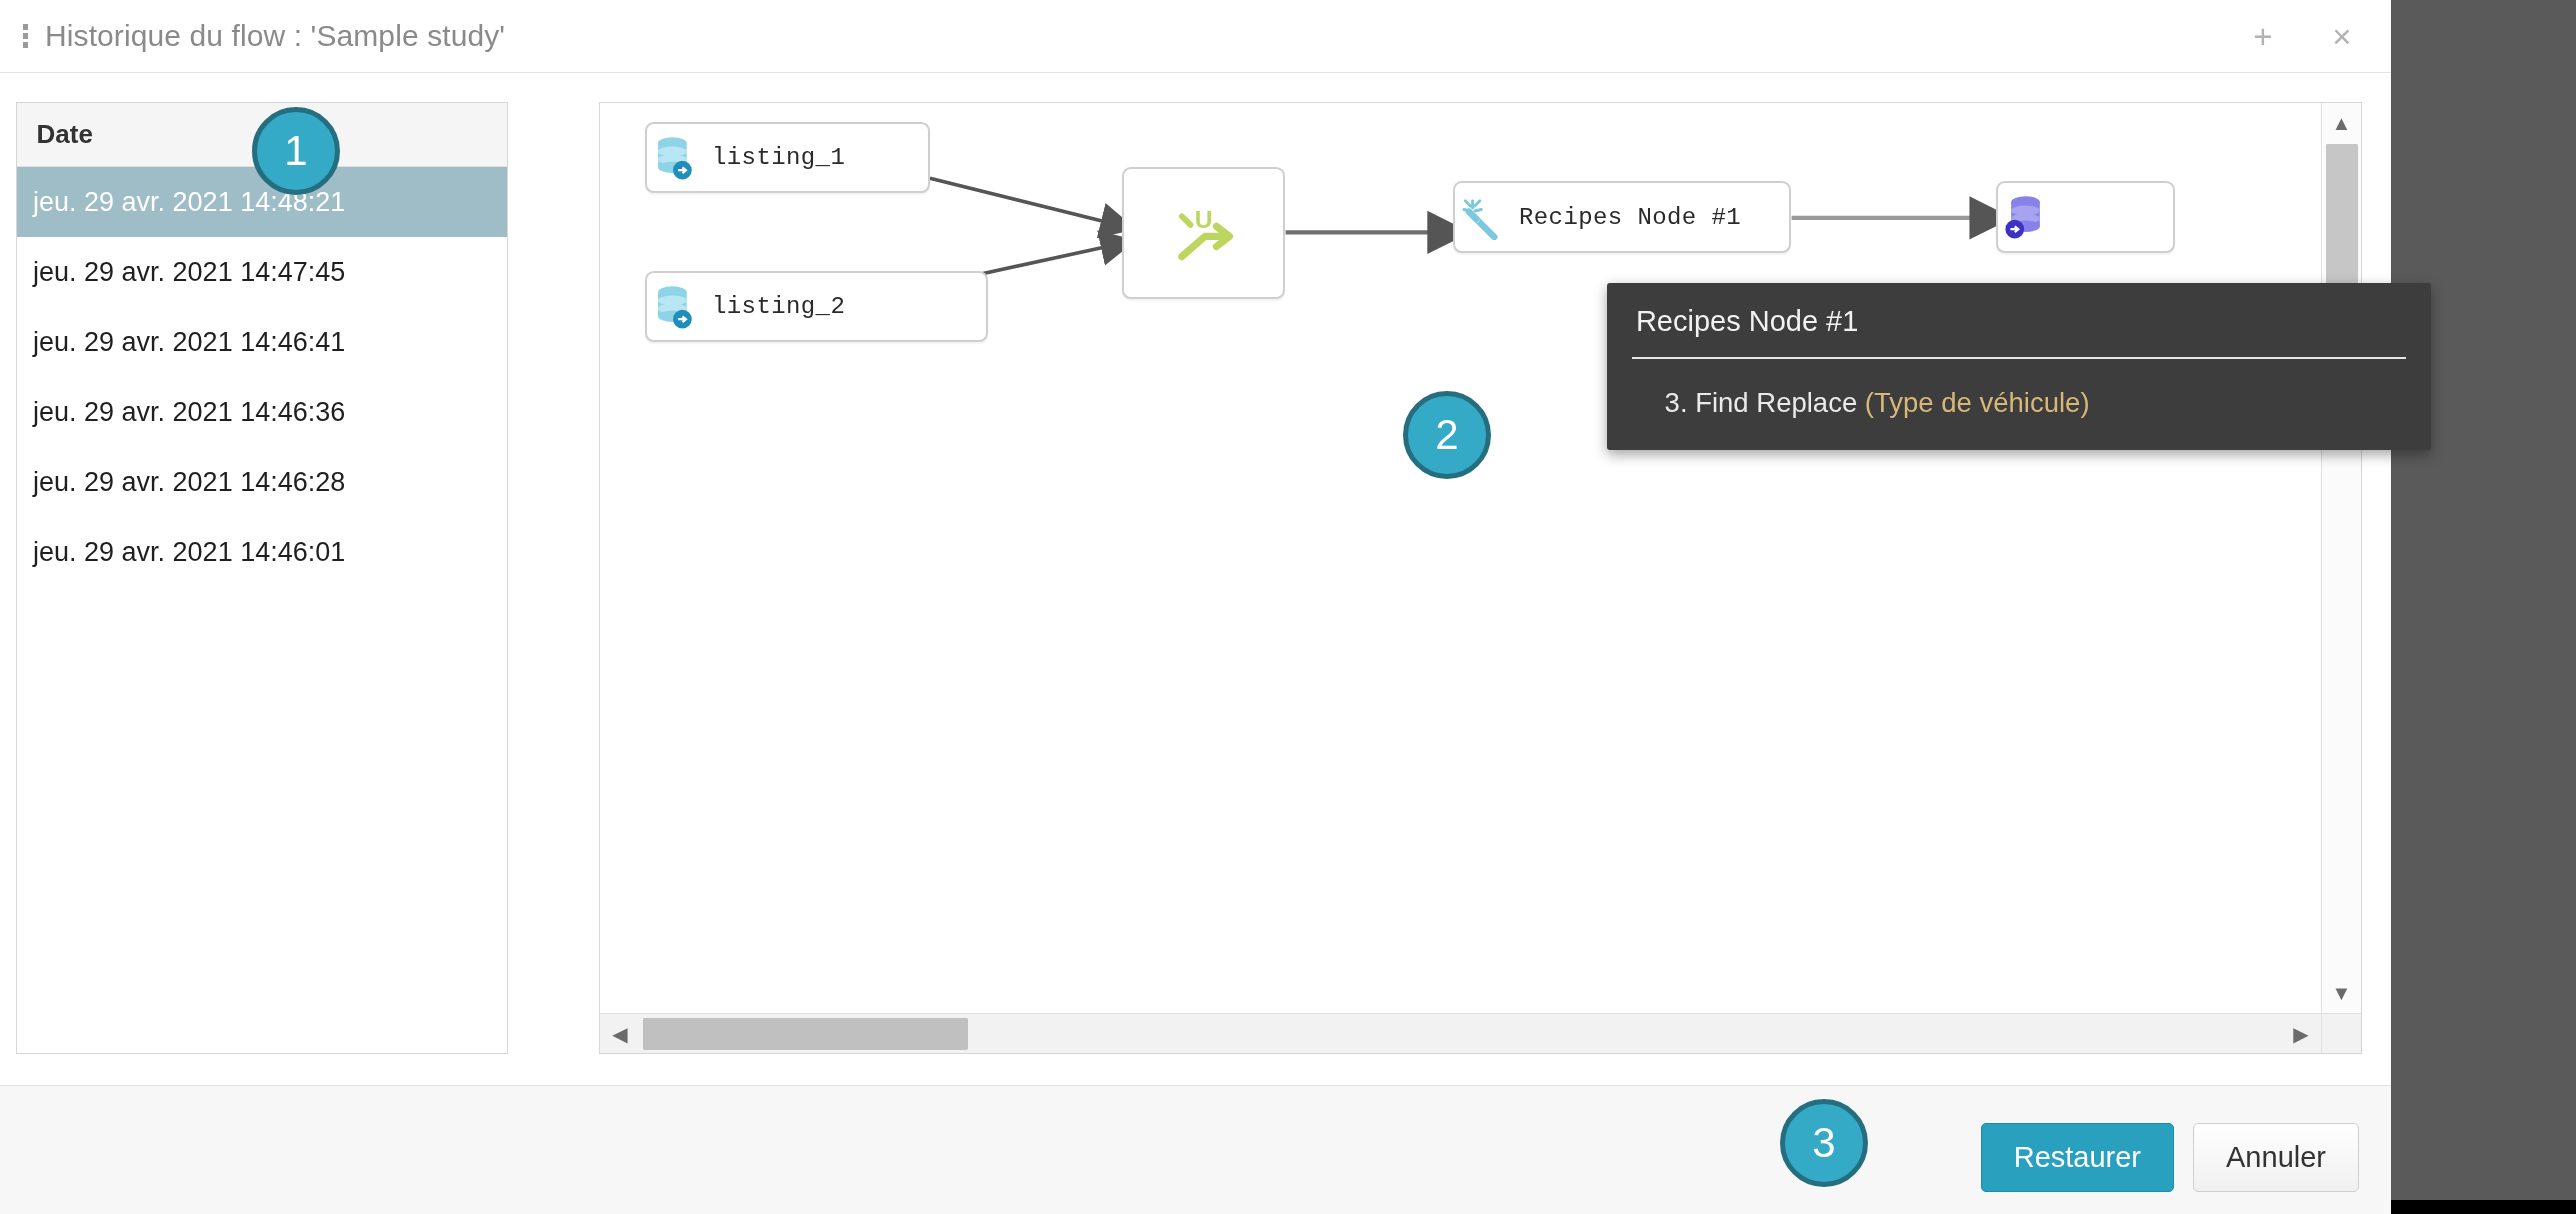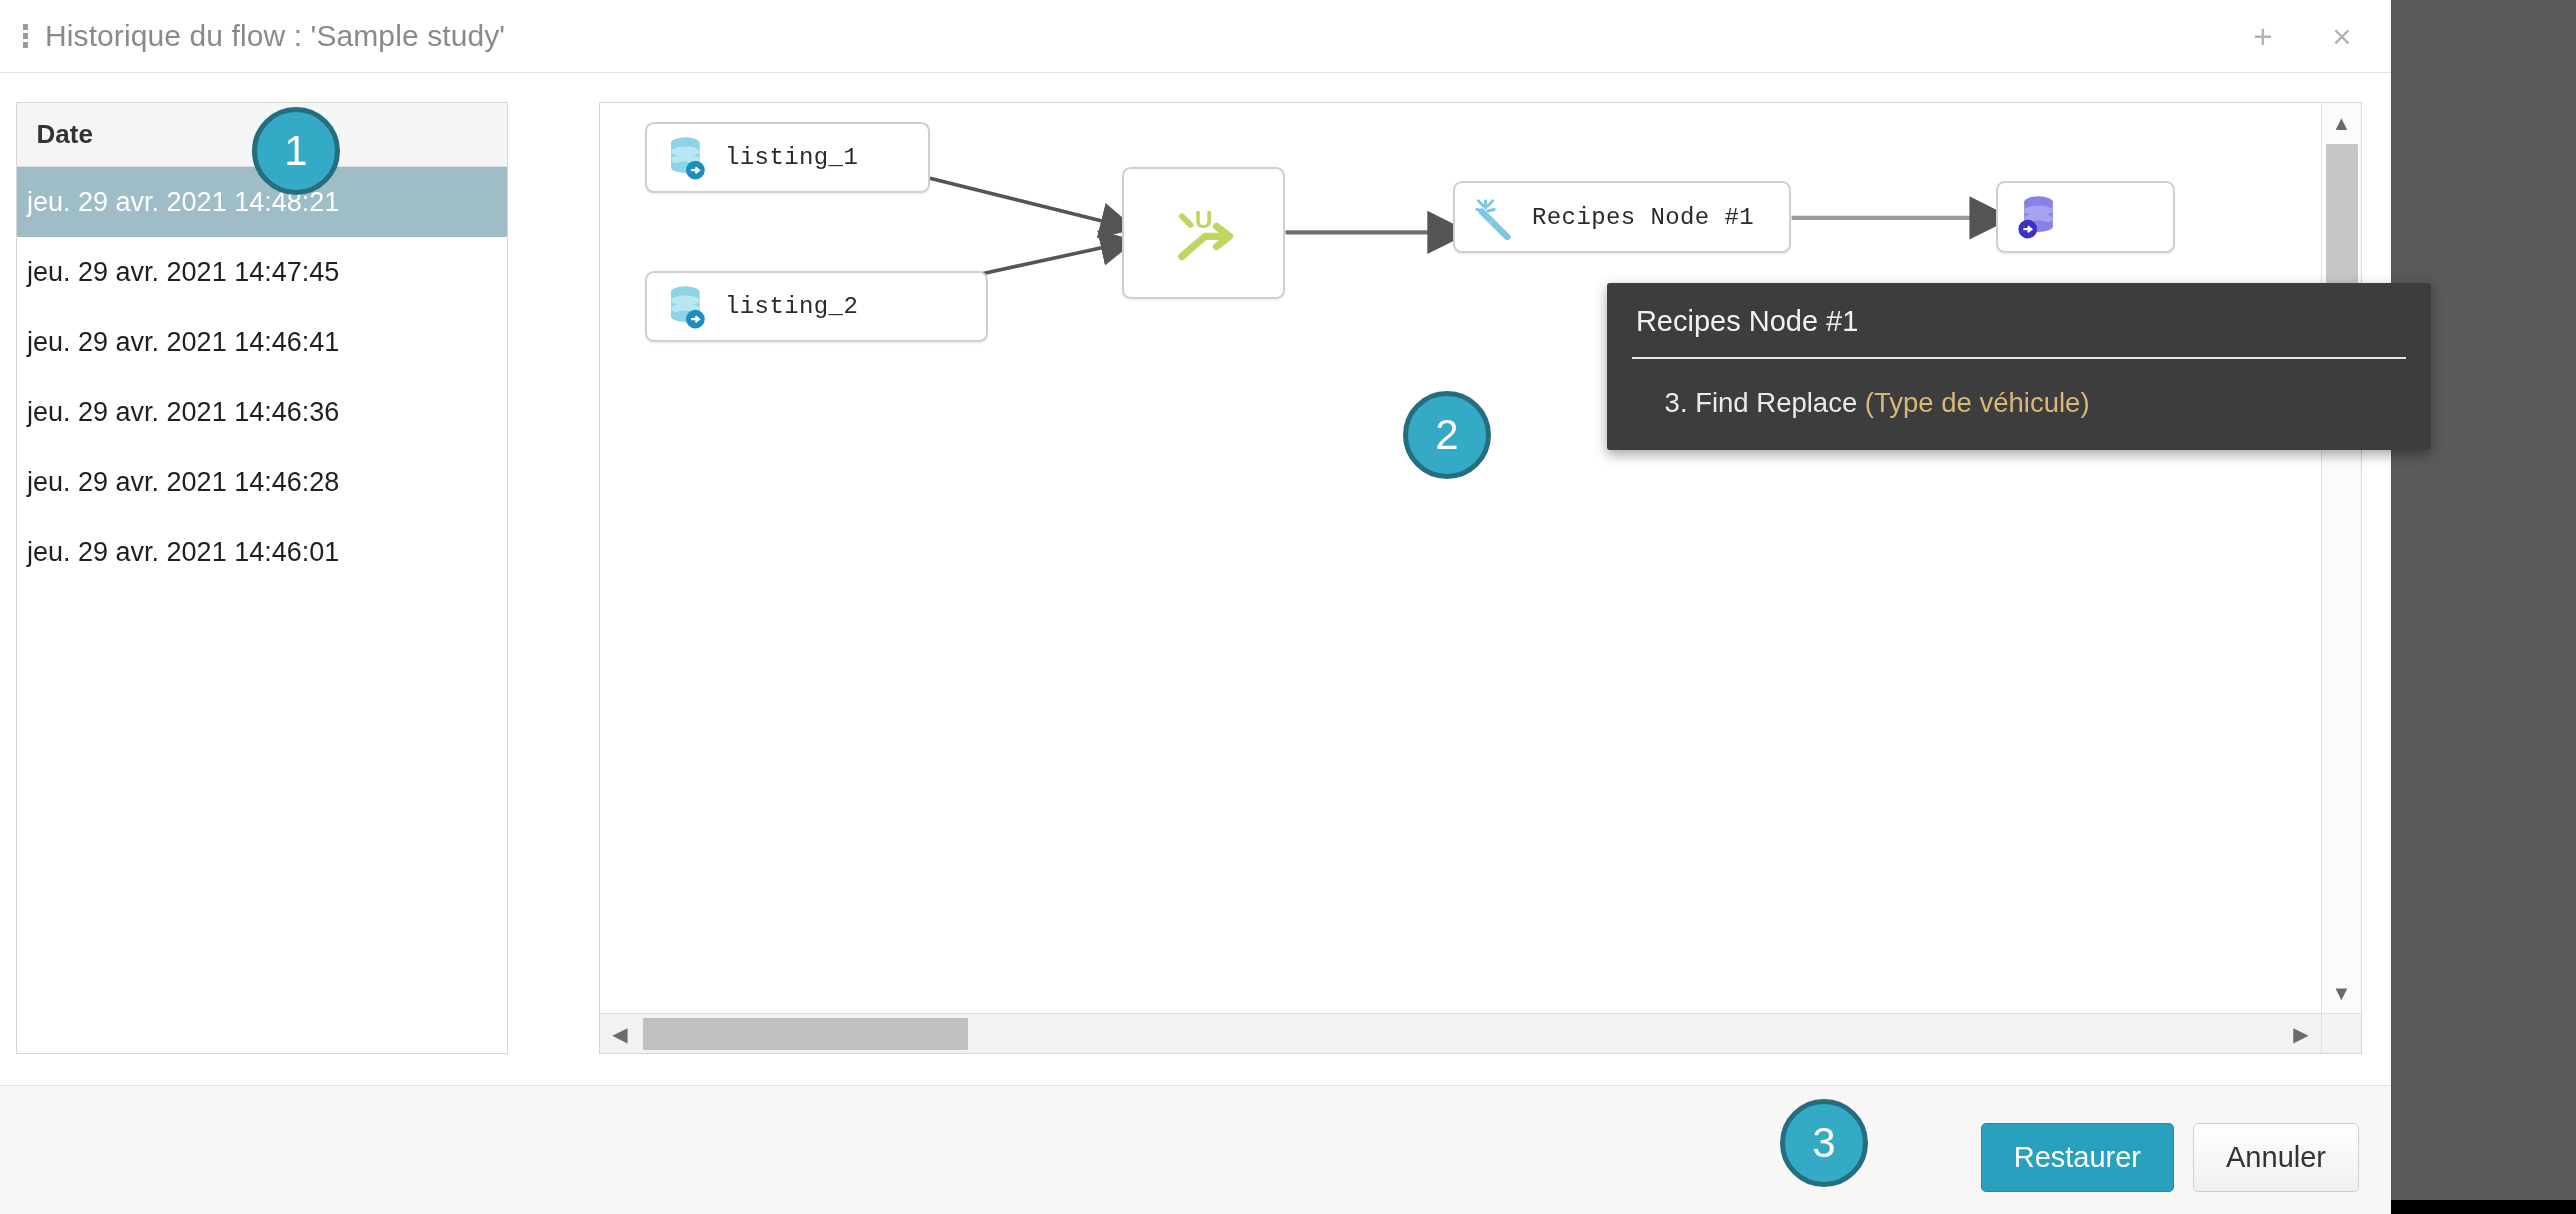--- a/index.html
+++ b/index.html
@@ -64,40 +64,40 @@
     position: absolute; left: 16px; top: 29px; width: 492px; height: 952px;
     border: 0.7px solid #d6d6d6; background: #ffffff; overflow: hidden;
   }
   .history-header {
     height: 64px; background: #f5f5f5; border-bottom: 0.7px solid #dedede;
     display: flex; align-items: center; padding-left: 19.5px;
   }
   .history-header-label { font-size: 26px; color: #333; font-weight: bold; }
   .history-list { list-style: none; }
   .history-item {
-    height: 70px; display: flex; align-items: center; padding-left: 10px;
+    height: 70px; display: flex; align-items: center; padding-left: 16px;
     font-size: 27px; color: #1f1f1f; cursor: pointer; white-space: nowrap;
   }
   .history-item.selected { background: #9ebdc6; color: #ffffff; }
 
   
   .flow-panel {
     position: absolute; left: 599px; top: 29px; width: 1763px; height: 952px;
     border: 0.7px solid #d6d6d6; background: #ffffff;
   }
   .flow-canvas {
     position: absolute; left: 0; top: 0; right: 40px; bottom: 40px;
     overflow: hidden; background: #ffffff;
   }
 
   
   .node {
     position: absolute; display: flex; align-items: center;
     background: #ffffff; border: 2.2px solid #cfcfcf; border-radius: 8.7px;
-    padding: 0 19px; box-shadow: 0 1.4px 1.4px rgba(0,0,0,.05);
+    padding: 0 6px; box-shadow: 0 1.4px 1.4px rgba(0,0,0,.05);
   }
   .node-label {
     font-family: "Liberation Mono", monospace; font-size: 24px; color: #2a2a2a;
     white-space: nowrap; letter-spacing: 0.4px;
   }
   .node-icon { flex: 0 0 auto; display: inline-flex; margin-right: 16px; }
 
   .node-dataset-1 { left: 45px;  top: 19px;  width: 285px; height: 71px; }
   .node-dataset-2 { left: 45px;  top: 168px; width: 343px; height: 71px; }
   .node-union     { left: 522px; top: 64px;  width: 163px; height: 132px;

